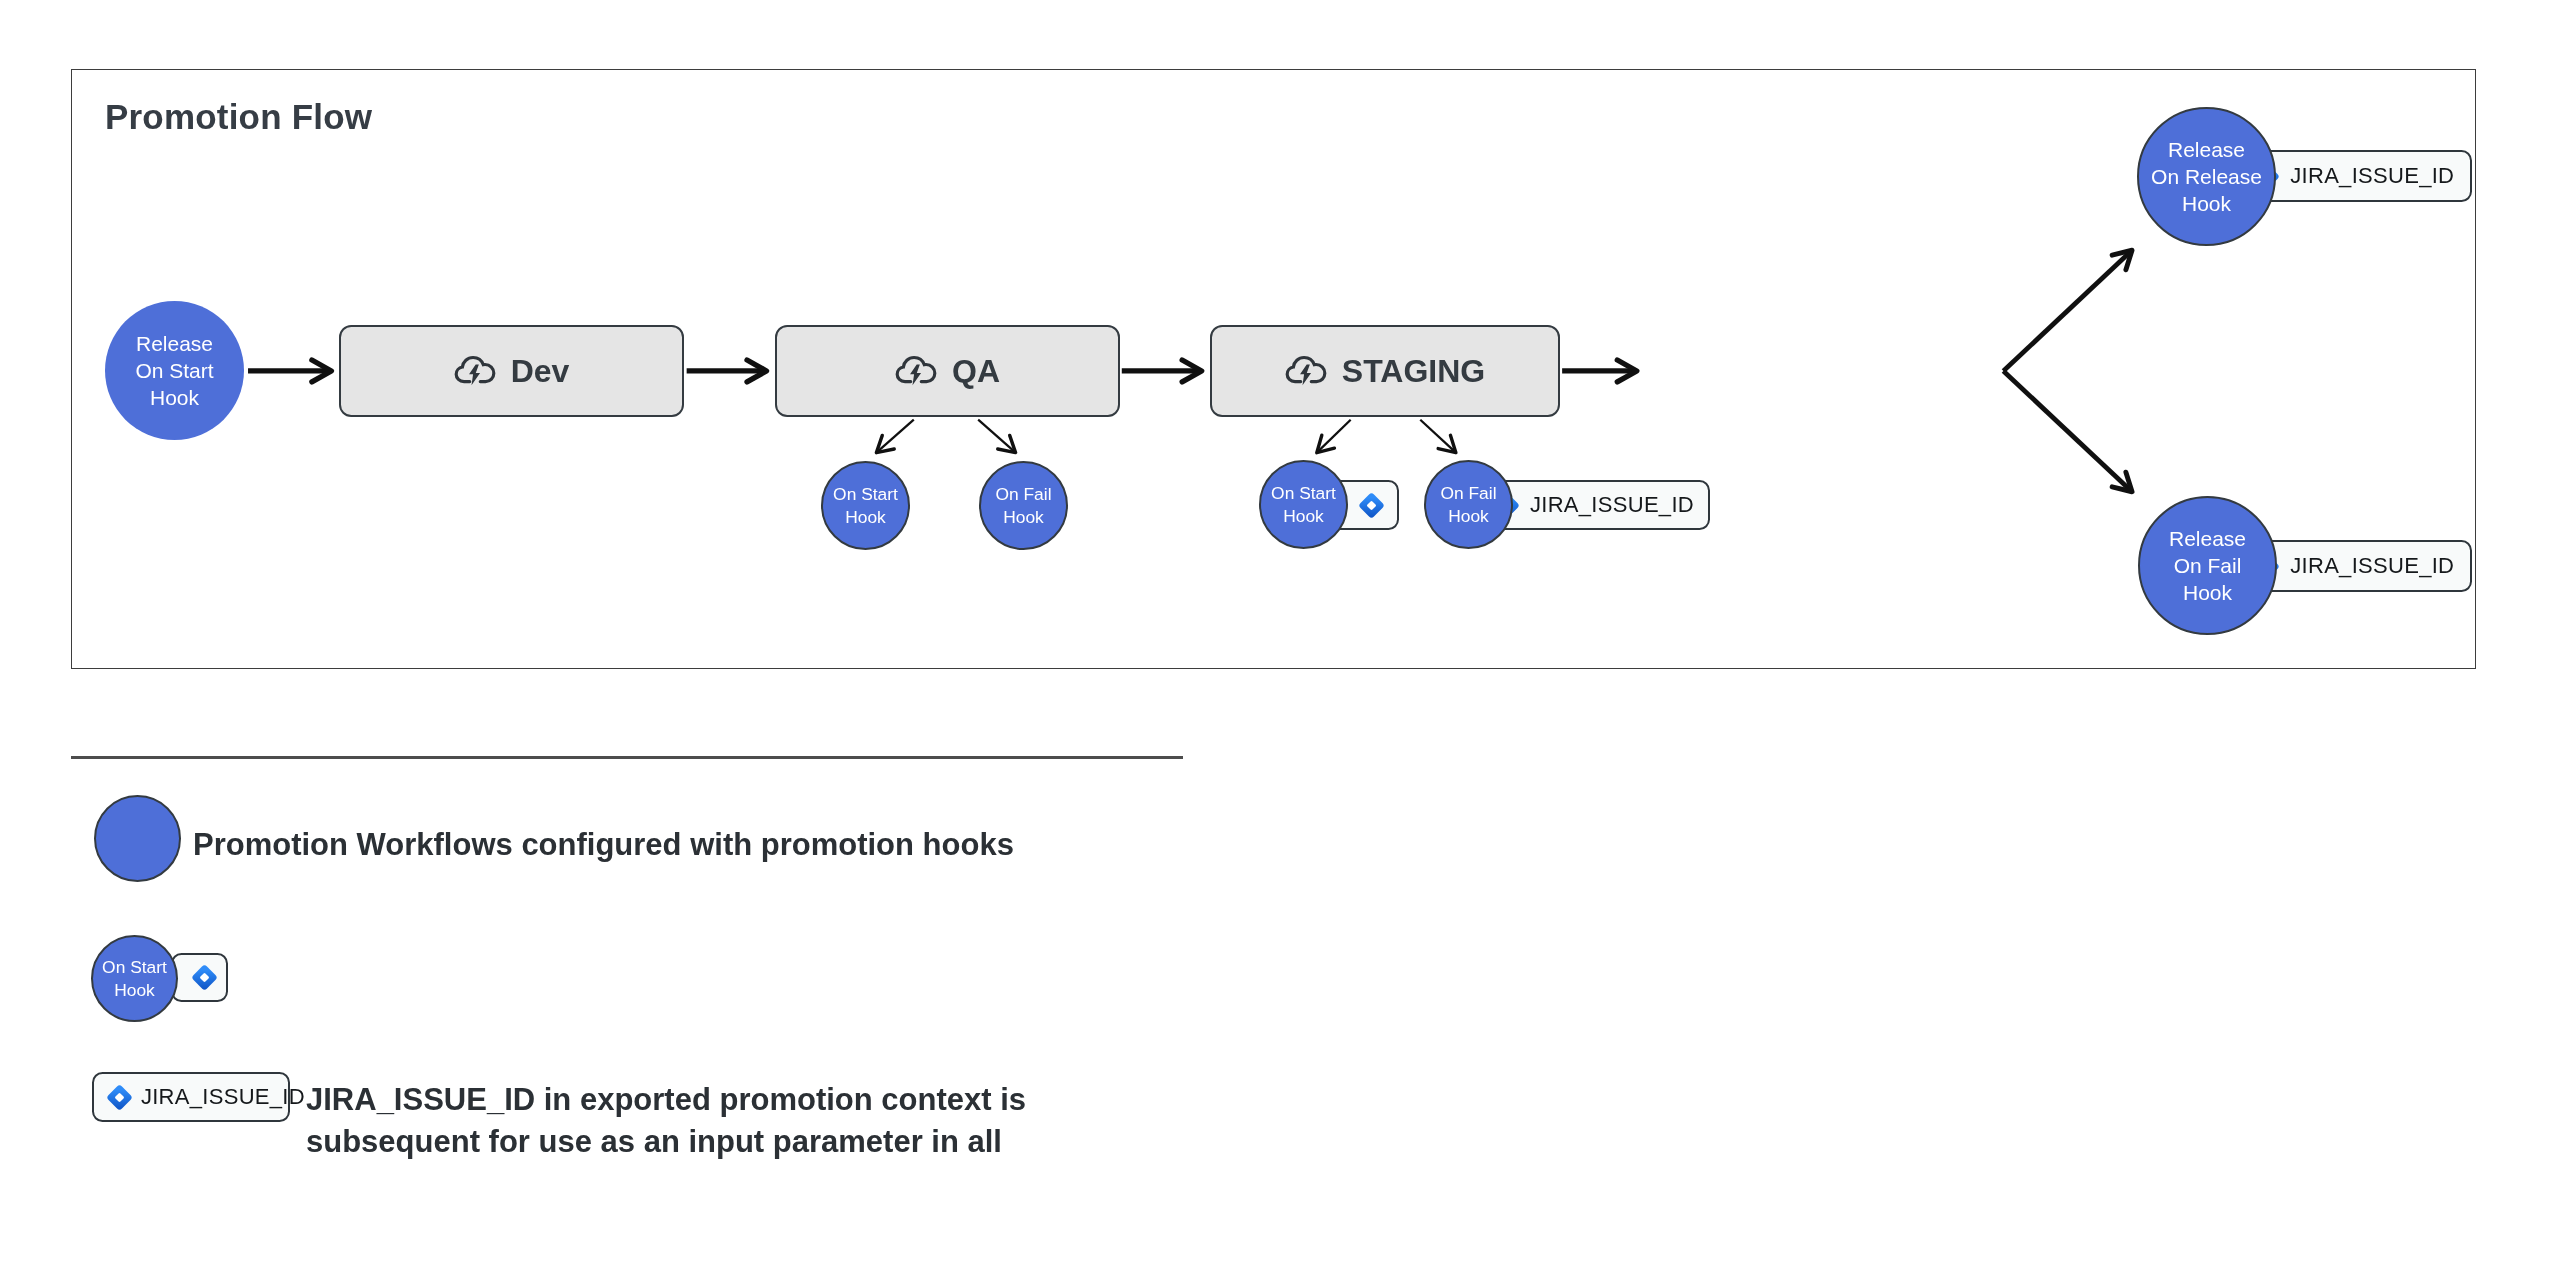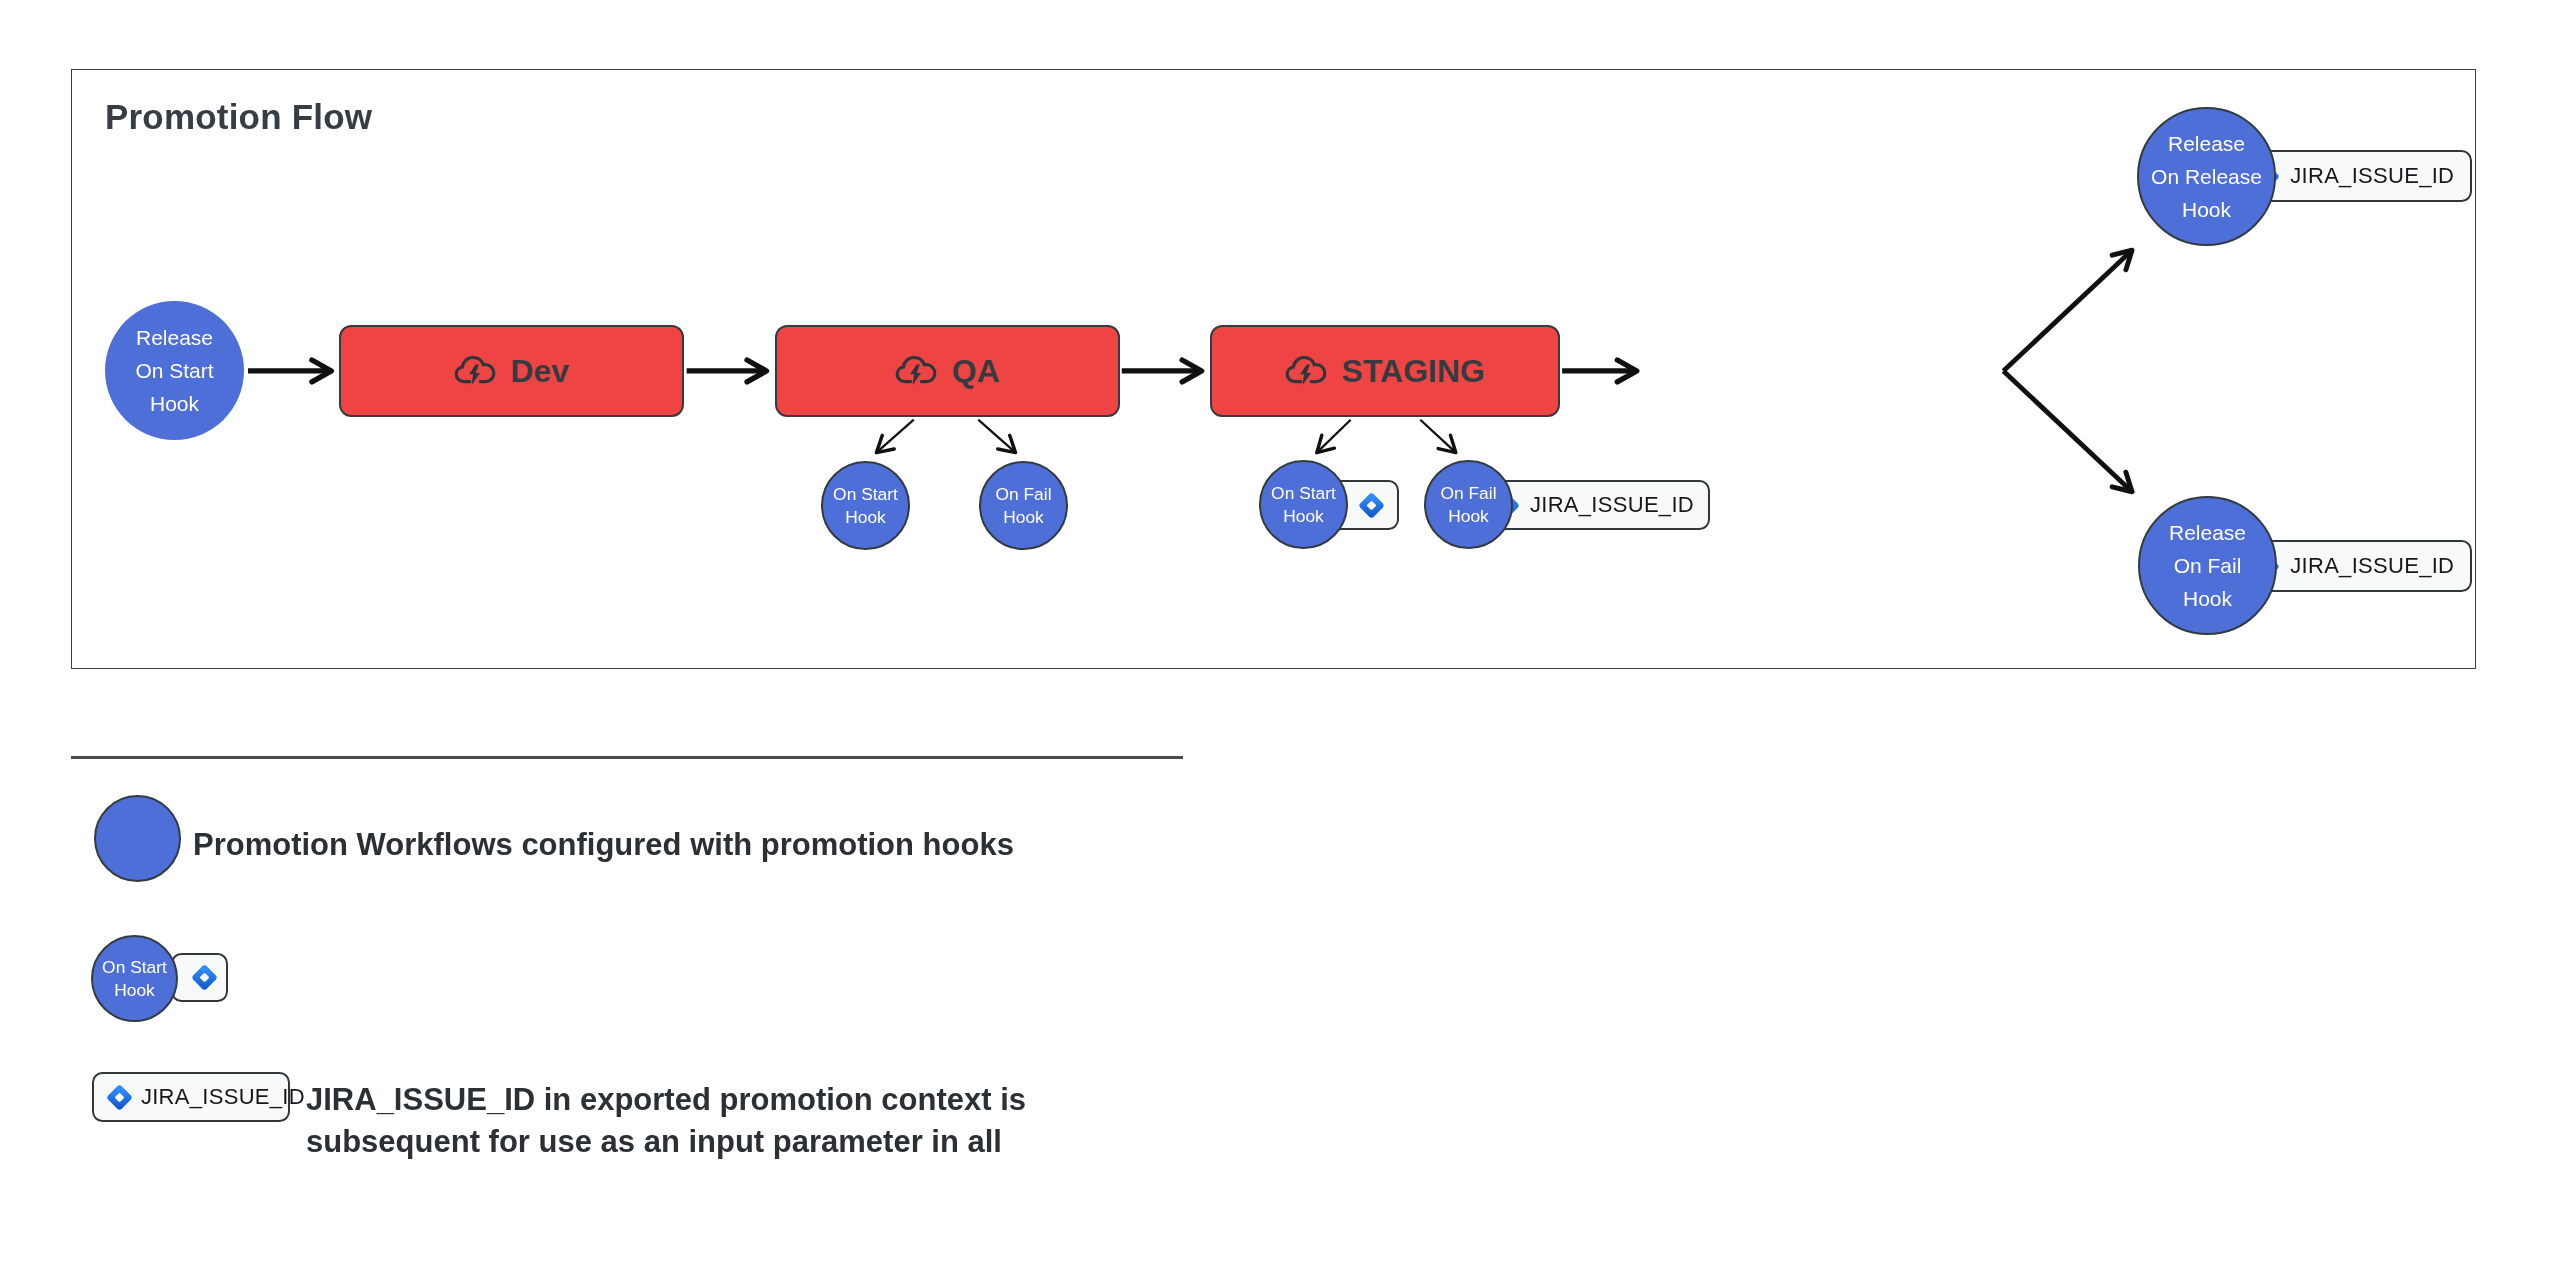--- a/index.html
+++ b/index.html
@@ -9,36 +9,36 @@
   
   .panel{position:absolute;left:71px;top:69px;width:2405px;height:600px;
          border:1.7px solid #3d3d3d;background:#ffffff;box-sizing:border-box;}
   .panel-title{position:absolute;left:105px;top:97px;font-size:35px;font-weight:600;
                color:#363d45;letter-spacing:0.2px;}
 
   
   svg.arrows{position:absolute;left:0;top:0;width:2576px;height:1265px;pointer-events:none;}
 
   
-  .env{position:absolute;top:325px;height:92px;background:#ef4444;
+  .env{position:absolute;top:325px;height:92px;background:#e5e5e5;
        border:2.6px solid #343b41;border-radius:12.2px;box-sizing:border-box;
        display:flex;align-items:center;justify-content:center;gap:15px;color:#343b41;}
   .env-label{font-size:32px;font-weight:600;color:#343b41;white-space:nowrap;}
   .env.dev{left:339px;width:345px;}
   .env.qa{left:775px;width:345px;}
   .env.staging{left:1210px;width:350px;}
   .env.production{left:1645px;width:345px;}
   .cloud{width:42px;height:35px;flex:none;color:#2f353b;}
 
   
   .hook{position:absolute;border-radius:50%;background:var(--hook-blue,#4e6fd8);
         color:#fff;display:flex;flex-direction:column;align-items:center;justify-content:center;
         text-align:center;z-index:2;box-sizing:border-box;}
   .hook.bordered{border:2.6px solid #333a40;}
-  .hook.big{width:139px;height:139px;font-size:21px;line-height:27px;gap:6px;}
+  .hook.big{width:139px;height:139px;font-size:21px;line-height:27px;}
   .hook.small{width:89px;height:89px;font-size:17.4px;line-height:22.6px;}
   .hook.start{left:105px;top:301px;}
   .hook.qa-start{left:821px;top:461px;}
   .hook.qa-fail{left:979px;top:461px;}
   .hook.staging-start{left:1259px;top:460px;}
   .hook.staging-fail{left:1424px;top:460px;}
   .hook.success{left:2137px;top:107px;}
   .hook.fail-end{left:2138px;top:496px;}
   .hook.legend1{left:94px;top:795px;width:87px;height:87px;}
   .hook.legend2c{left:91px;top:935px;width:87px;height:87px;font-size:17.4px;line-height:22.6px;}

